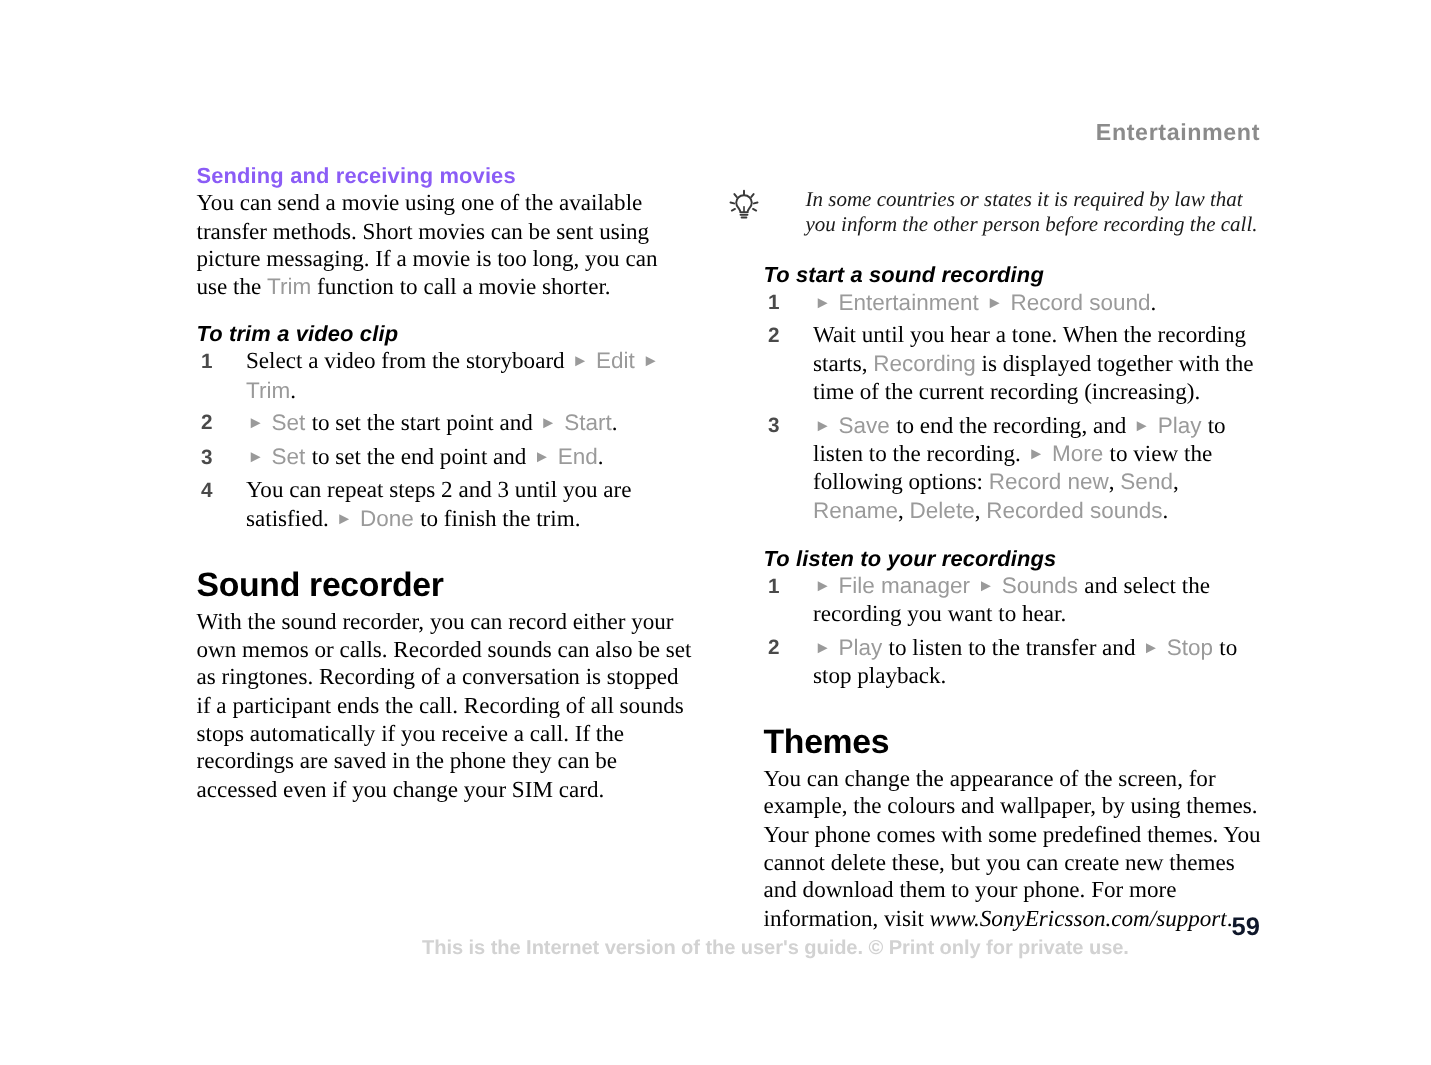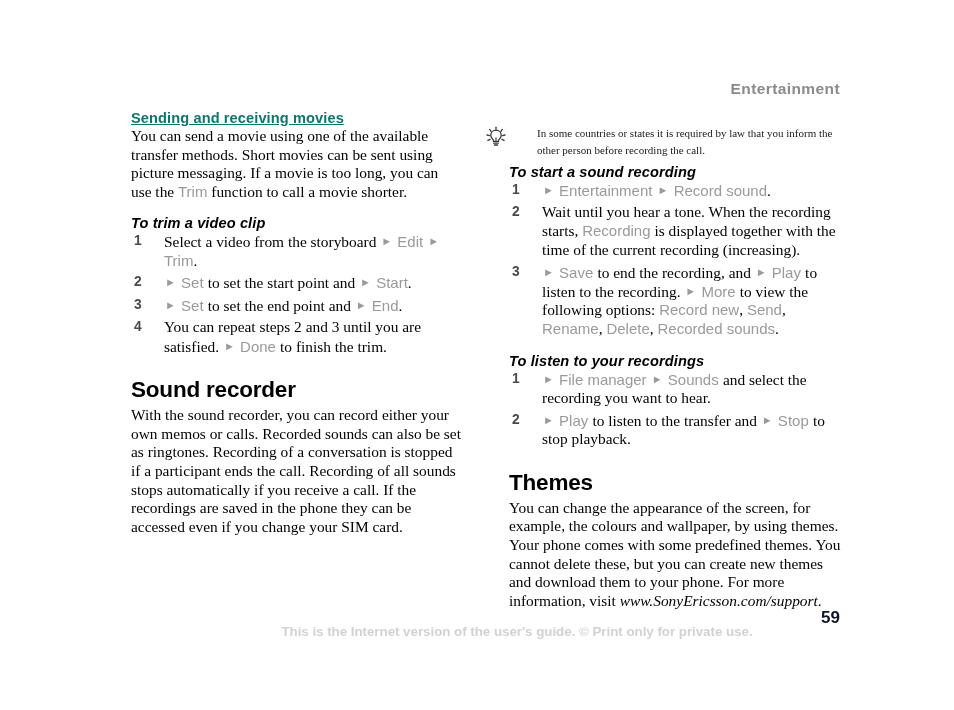--- a/index.html
+++ b/index.html
@@ -42,24 +42,23 @@
     left: 509px;
     top: 125px;
     width: 336px;
   }
 
   
   .h-sub {                       
     font-family: "Liberation Sans", sans-serif;
     font-weight: bold;
     font-size: 14.6px;
-    color: #0f766e;
+    color: #8b5cf6;
     margin: 0 0 1px 0;
     letter-spacing: .1px;
-    text-decoration: underline;
   }
   .h-task {                      
     font-family: "Liberation Sans", sans-serif;
     font-weight: bold;
     font-style: italic;
     font-size: 14.6px;
     color: #000;
     margin: 14px 0 1px 0;
     letter-spacing: .1px;
   }
@@ -116,21 +115,22 @@
     font-family: "Liberation Sans", sans-serif;
     font-weight: bold;
     font-size: 13.8px;
     color: #4a4a4a;
   }
 
   
   #tip-note {
     position: relative;
     padding-left: 28px;
-    font-size: 11px;
+    font-style: italic;
+    font-size: 14px;
     line-height: 17.4px;
     color: #1a1a1a;
   }
   #tip-icon {
     position: absolute;
     left: -25px;
     top: 1px;
     width: 24px;
     height: 24px;
   }
@@ -206,21 +206,21 @@
         </g>
         <path d="M12 4.2c-3.1 0-5.2 2.2-5.2 5.0 0 2.0 1.1 3.0 1.9 4.0 0.6 0.8 0.9 1.4 0.9 2.2h4.8c0-0.8 0.3-1.4 0.9-2.2 0.8-1.0 1.9-2.0 1.9-4.0 0-2.8-2.1-5.0-5.2-5.0z" fill="#ffffff" stroke="#3a3a3a" stroke-width="1.3"></path>
         <line x1="9.7" y1="17.2" x2="14.3" y2="17.2" stroke="#3a3a3a" stroke-width="1.3" stroke-linecap="round"></line>
         <line x1="10.4" y1="19.0" x2="13.6" y2="19.0" stroke="#3a3a3a" stroke-width="1.3" stroke-linecap="round"></line>
         <path d="M12 15.4v-3.6" stroke="#3a3a3a" stroke-width="1.1" stroke-linecap="round" fill="none"></path>
       </svg>
     </span>
     <span>In some countries or states it is required by law that you inform the other person before recording the call.</span>
   </div>
 
-  <h3 class="h-task" style="margin-top:4px;">To start a sound recording</h3>
+  <h3 class="h-task" style="margin-top:16px;">To start a sound recording</h3>
 
   <ol class="steps">
       <li><span class="num">1</span><span class="arrow">►</span><span class="menu"> Entertainment </span><span class="arrow">►</span><span class="menu"> Record sound</span><span>.</span></li>
       <li><span class="num">2</span><span>Wait until you hear a tone. When the recording starts, </span><span class="menu">Recording</span><span> is displayed together with the time of the current recording (increasing).</span></li>
       <li><span class="num">3</span><span class="arrow">►</span><span class="menu"> Save </span><span>to end the recording, and </span><span class="arrow">►</span><span class="menu"> Play </span><span>to listen to the recording. </span><span class="arrow">►</span><span class="menu"> More </span><span>to view the following options: </span><span class="menu">Record new</span><span>, </span><span class="menu">Send</span><span>, </span><span class="menu">Rename</span><span>, </span><span class="menu">Delete</span><span>, </span><span class="menu">Recorded sounds</span><span>.</span></li>
     </ol>
 
   <h3 class="h-task">To listen to your recordings</h3>
 
   <ol class="steps">

